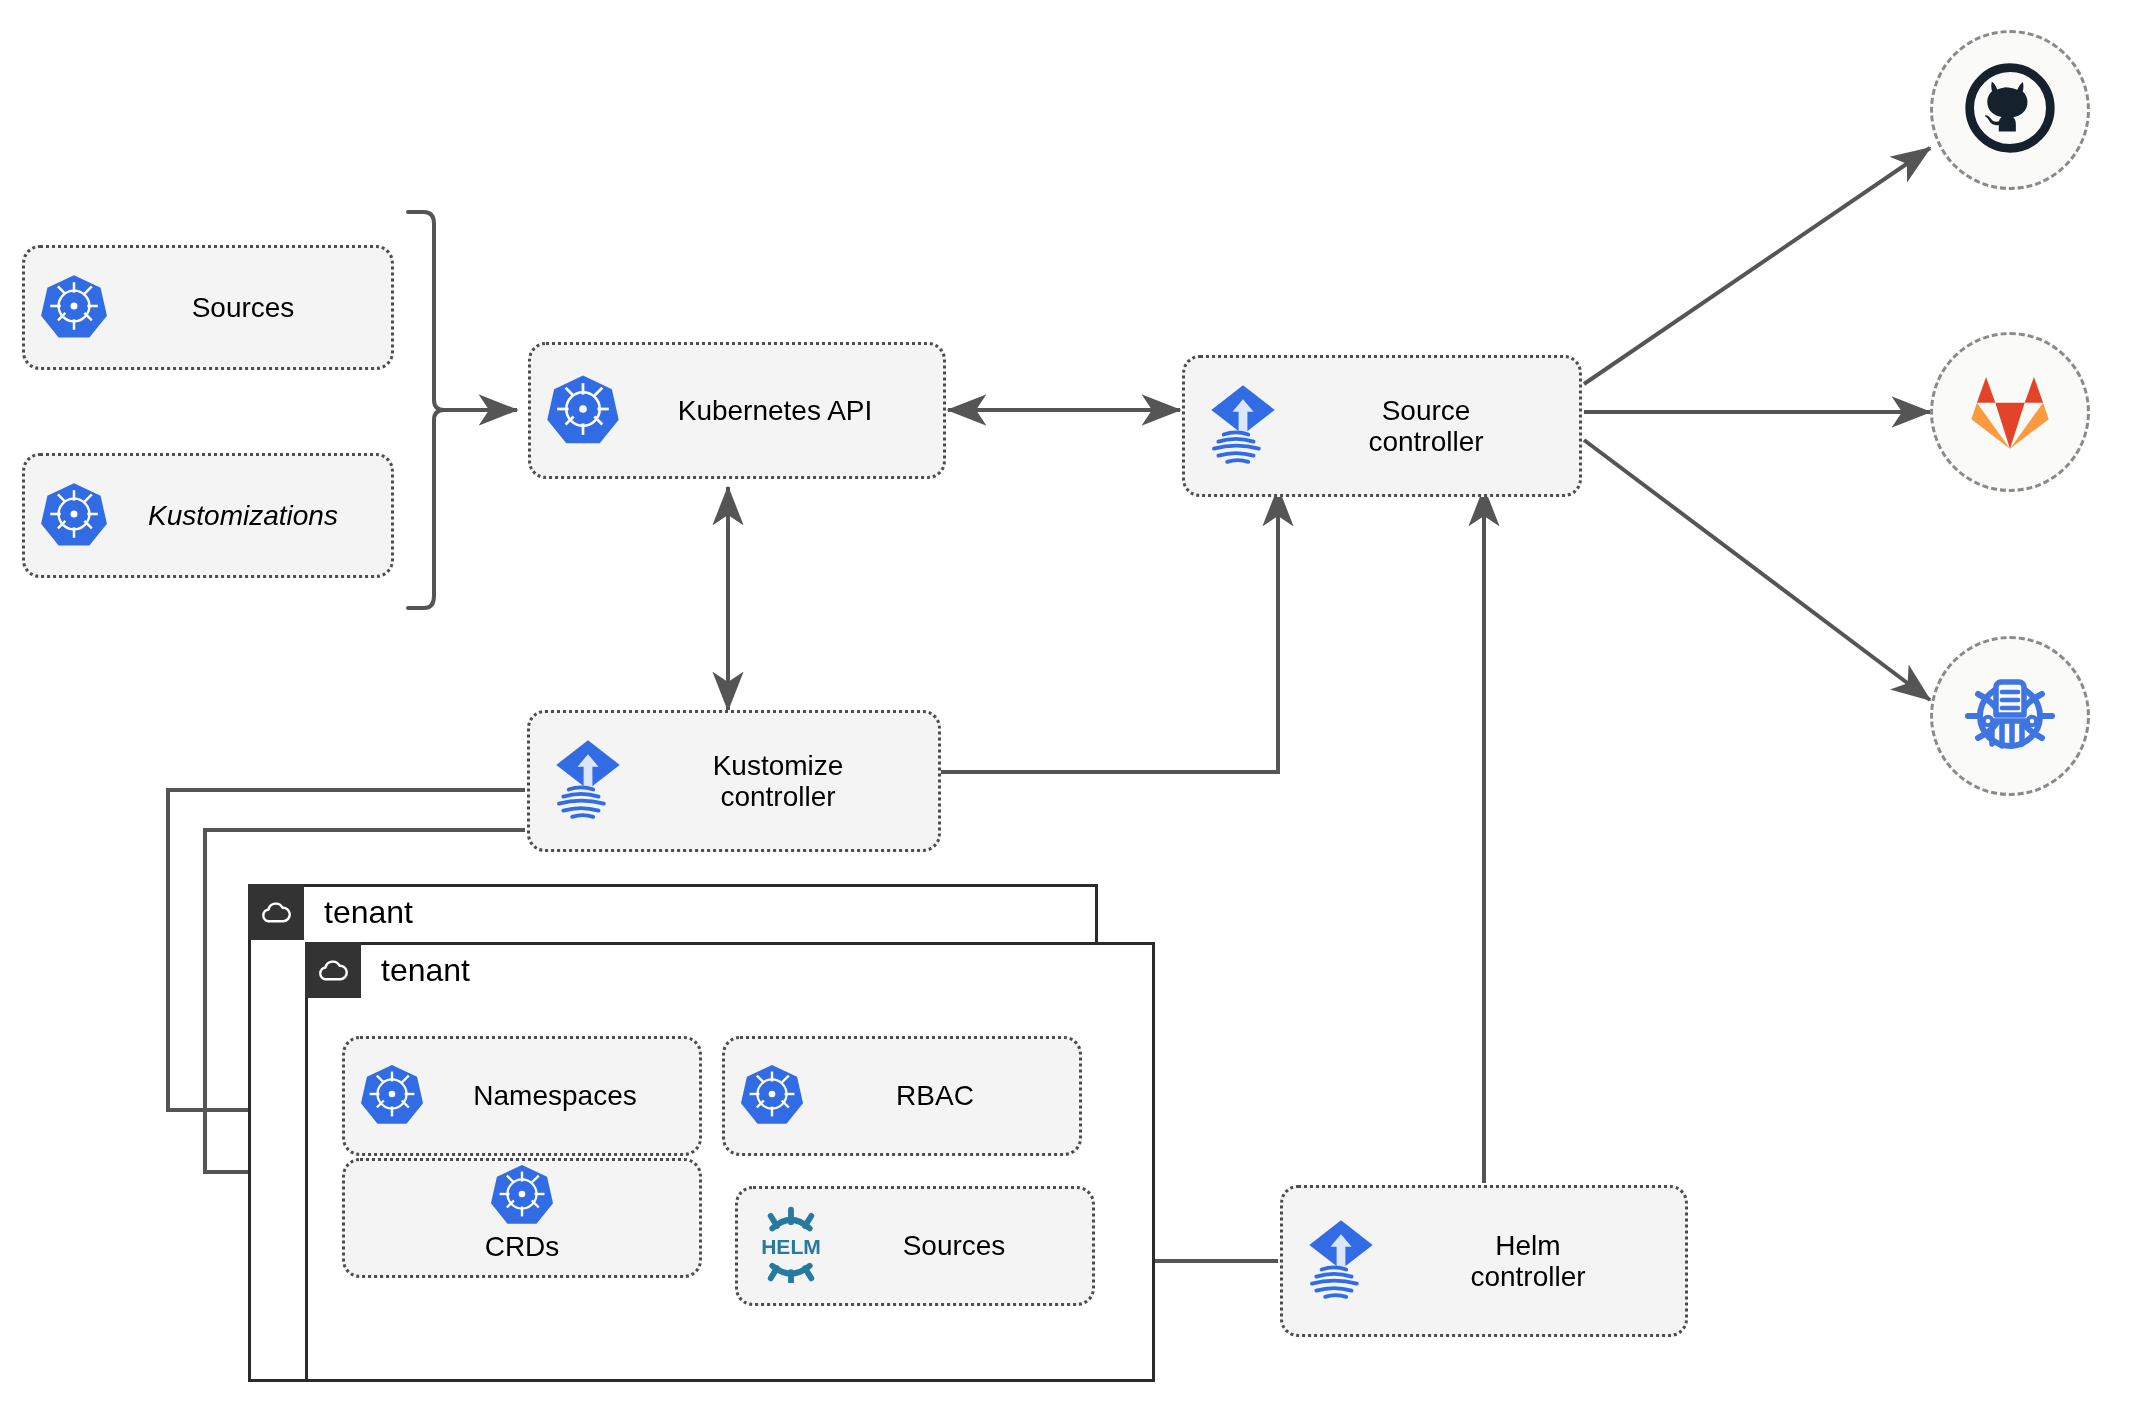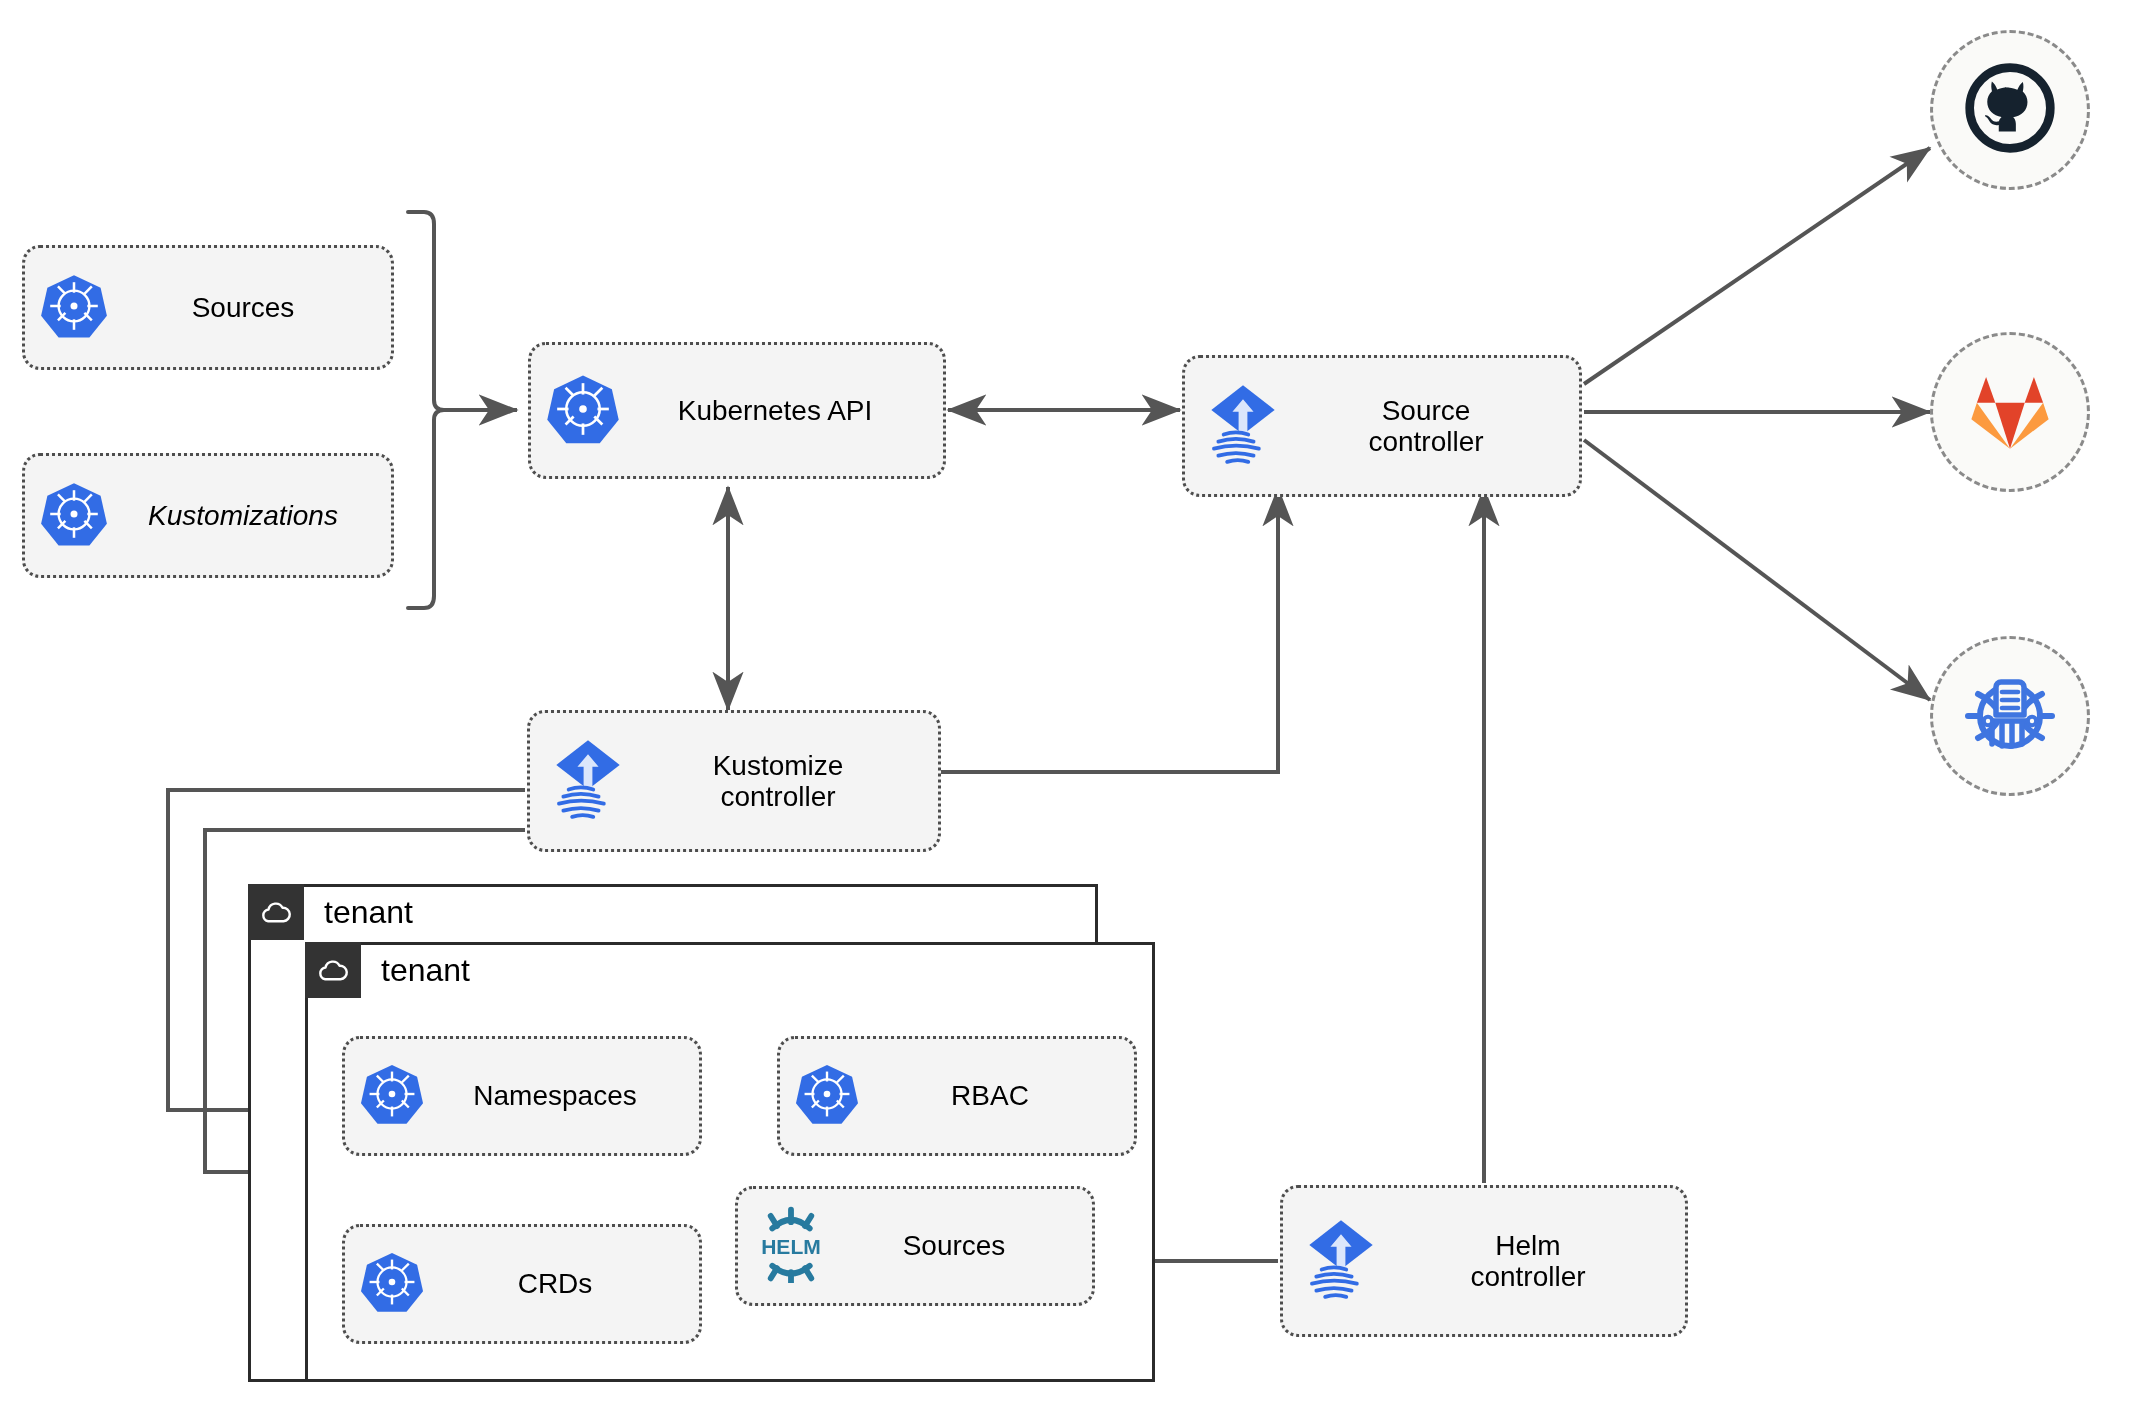--- a/index.html
+++ b/index.html
@@ -303,21 +303,21 @@
           <path d="M36.4 58.6 l2.5 2.5 -10.6 10.6 -2.5-2.5 z"></path>
         </g>
         <g fill="none" stroke="#ffffff" stroke-width="3.4">
           <circle cx="50" cy="50" r="22"></circle>
         </g>
       </svg>
     </span>
     <span class="label">Namespaces</span>
   </div>
 
-  <div class="card" style="left:777px; top:1036px; width:360px; height:120px;">
+  <div class="card" style="left:722px; top:1036px; width:360px; height:120px;">
     <span class="ico">
       <svg width="66" height="66" viewBox="0 0 100 100">
         <path d="M50 6 L88 24 L97 64 L72 95 L28 95 L3 64 L12 24 Z" fill="#326ce5"></path>
         <g fill="#ffffff">
           <circle cx="50" cy="50" r="5"></circle>
           <path d="M48.2 16 h3.6 v15 h-3.6 z"></path>
           <path d="M48.2 69 h3.6 v15 h-3.6 z"></path>
           <path d="M16 48.2 h15 v3.6 h-15 z"></path>
           <path d="M69 48.2 h15 v3.6 h-15 z"></path>
           <path d="M25.8 23.3 l2.5-2.5 10.6 10.6 -2.5 2.5 z"></path>
@@ -326,21 +326,21 @@
           <path d="M36.4 58.6 l2.5 2.5 -10.6 10.6 -2.5-2.5 z"></path>
         </g>
         <g fill="none" stroke="#ffffff" stroke-width="3.4">
           <circle cx="50" cy="50" r="22"></circle>
         </g>
       </svg>
     </span>
     <span class="label">RBAC</span>
   </div>
 
-  <div class="card" style="left:342px; top:1224px; width:360px; height:120px;">
+  <div class="card" style="left:342px; top:1158px; width:360px; height:120px;flex-direction:column;">
     <span class="ico">
       <svg width="66" height="66" viewBox="0 0 100 100">
         <path d="M50 6 L88 24 L97 64 L72 95 L28 95 L3 64 L12 24 Z" fill="#326ce5"></path>
         <g fill="#ffffff">
           <circle cx="50" cy="50" r="5"></circle>
           <path d="M48.2 16 h3.6 v15 h-3.6 z"></path>
           <path d="M48.2 69 h3.6 v15 h-3.6 z"></path>
           <path d="M16 48.2 h15 v3.6 h-15 z"></path>
           <path d="M69 48.2 h15 v3.6 h-15 z"></path>
           <path d="M25.8 23.3 l2.5-2.5 10.6 10.6 -2.5 2.5 z"></path>

